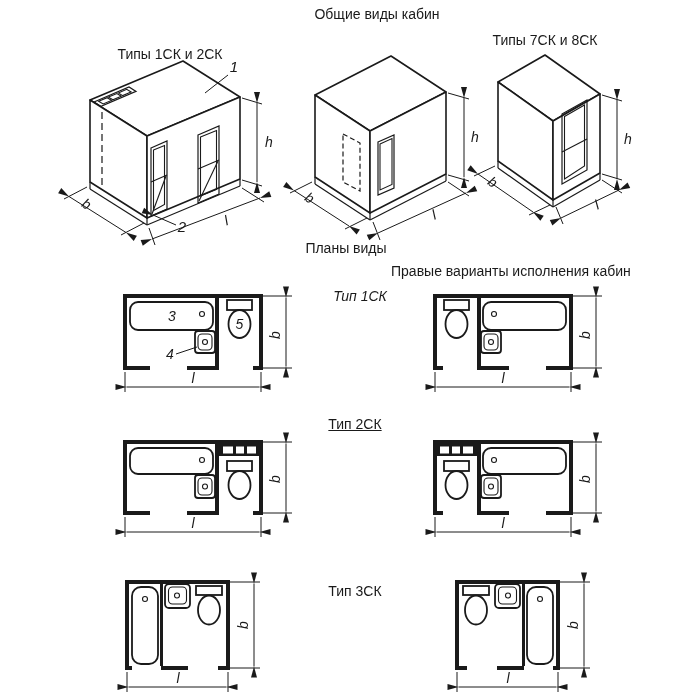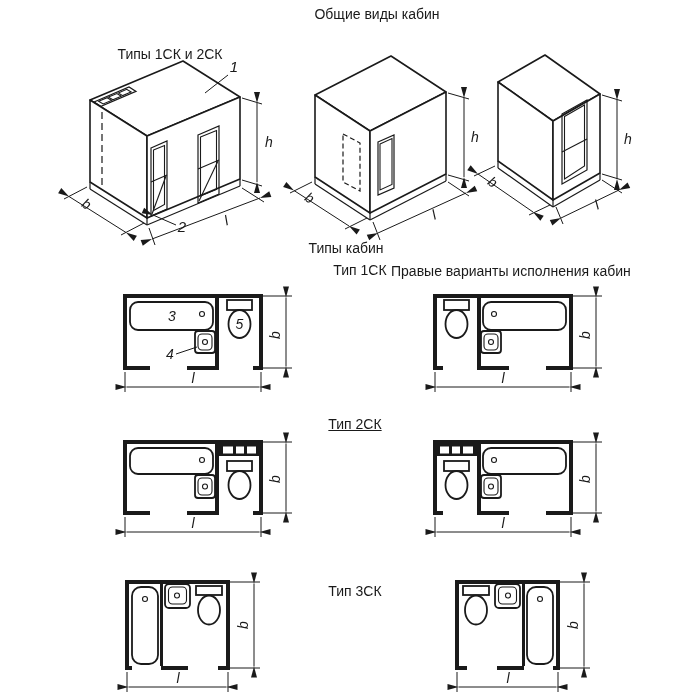--- a/index.html
+++ b/index.html
@@ -25,20 +25,21 @@
 <svg width="0" height="0">
   <defs>
     <marker id="arr" markerWidth="14" markerHeight="10" refX="1" refY="5" orient="auto-start-reverse" markerUnits="userSpaceOnUse">
       <path d="M1 5 L12 8 L12 2 Z" fill="#1a1a1a"></path>
     </marker>
   </defs>
 </svg>
 
 <div class="lbl" style="left:277px;top:7px;width:200px;">Общие виды кабин</div>
 <div class="lbl" style="left:95px;top:33px;width:150px;margin-top:14px;">Типы 1СК и 2СК</div>
+<div class="lbl" style="left:470px;top:33px;width:150px;">Типы 7СК и 8СК</div>
 
 <svg style="left:58px;top:52px;" width="230" height="200" viewBox="0 0 230 200">
   <g>
     <polygon class="geo" points="32,48 125,9 182,45 89,84"></polygon>
     <polygon class="geo" points="32,48 89,84 89,166 32,130"></polygon>
     <polygon class="geo" points="89,84 182,45 182,127 89,166"></polygon>
     <g class="thin">
       <line x1="32" y1="130" x2="32" y2="137"></line>
           <line x1="89" y1="166" x2="89" y2="173"></line>
       <line x1="182" y1="127" x2="182" y2="134"></line>
@@ -162,23 +163,23 @@
     <text class="dimtxt" x="20" y="134" text-anchor="middle" transform="rotate(35 20 134)">b</text>
   </g>
   <g>
     <line class="dim" x1="86" y1="155" x2="93" y2="172"></line>
     <line class="dim" x1="132" y1="128" x2="152" y2="141"></line>
     <line class="dim" x1="91" y1="166" x2="149" y2="138" marker-start="url(#arr)" marker-end="url(#arr)"></line>
     <text class="dimtxt" x="129" y="157" text-anchor="middle" transform="rotate(-26 129 157)">l</text>
   </g>
 </svg>
 
-<div class="lbl" style="left:271px;top:241px;width:150px;">Типы кабин</div>
+<div class="lbl" style="left:271px;top:241px;width:150px;">Планы виды</div>
 <div class="lbl" style="left:391px;top:264px;width:200px;">Правые варианты исполнения кабин</div>
-<div class="lbl" style="left:310px;top:263px;width:100px;">Тип 1СК</div>
+<div class="lbl" style="left:310px;top:289px;width:100px;font-style:italic;">Тип 1СК</div>
 <div class="lbl" style="left:305px;top:417px;width:100px;text-decoration:underline;">Тип 2СК</div>
 <div class="lbl" style="left:305px;top:584px;width:100px;">Тип 3СК</div>
 
 <svg style="left:100px;top:280px;" width="200" height="125" viewBox="0 0 200 125">
   <g>
     <rect class="wall" x="23" y="14" width="140" height="4"></rect>
     <rect class="wall" x="23" y="14" width="4" height="76"></rect>
     <rect class="wall" x="159" y="14" width="4" height="76"></rect>
     <rect class="wall" x="23" y="86" width="27" height="4"></rect>
     <rect class="wall" x="87" y="86" width="31" height="4"></rect>

